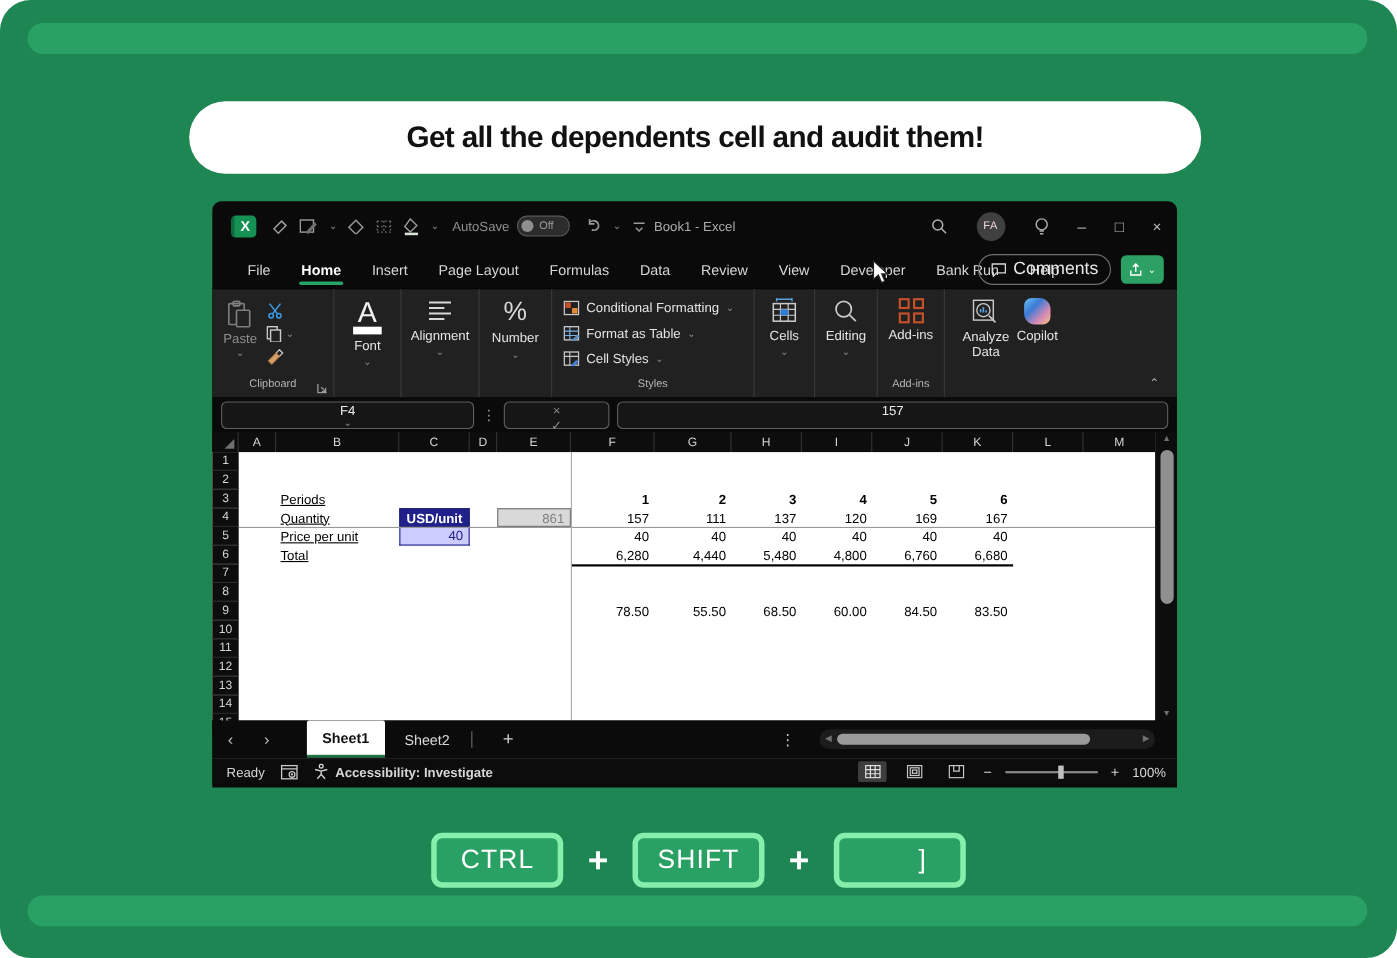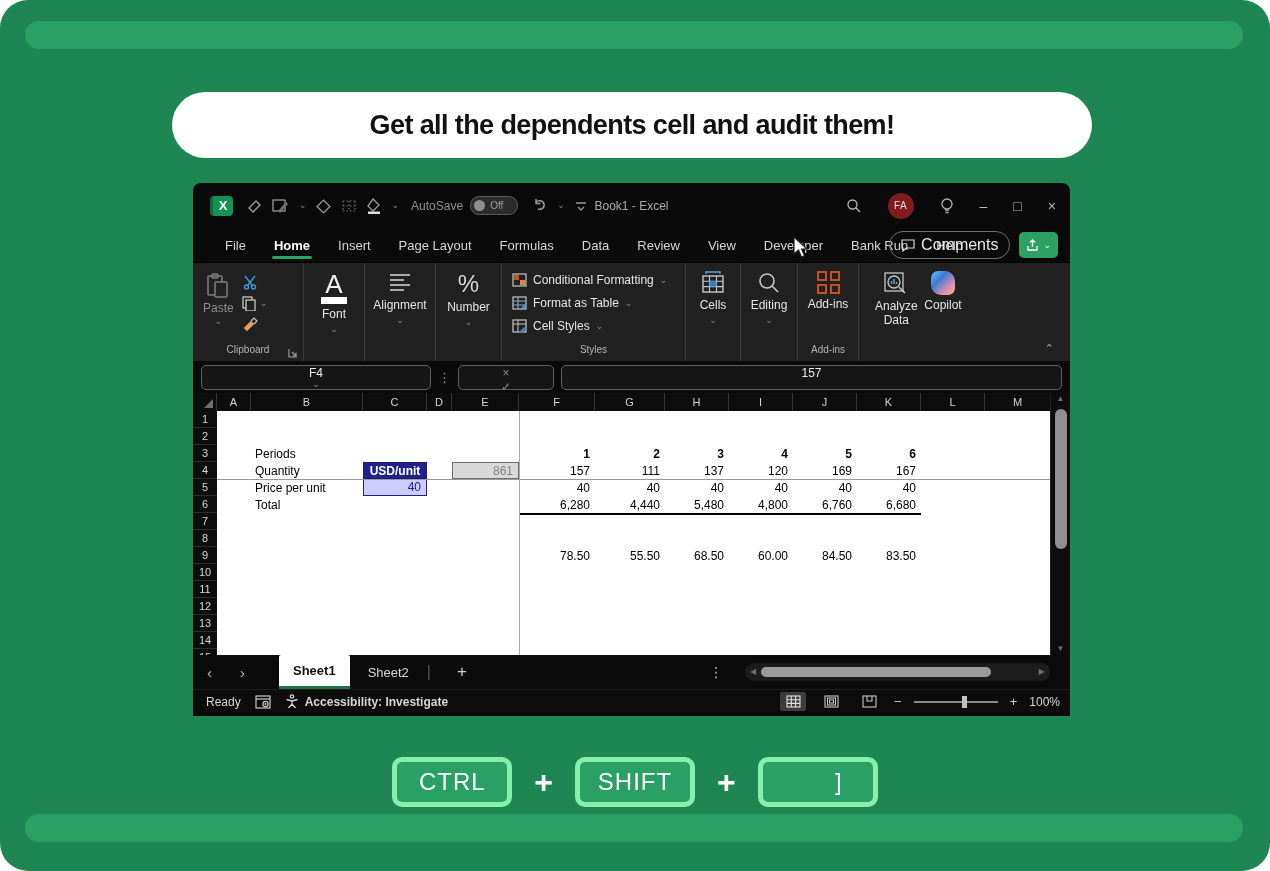--- a/index.html
+++ b/index.html
@@ -18,21 +18,21 @@
   .xl-logo{width:20px;height:20px;background:#169154;border-radius:4px;color:#fff;font-weight:bold;font-size:13px;display:flex;align-items:center;justify-content:center;margin-left:17px;border-left:3px solid #0d6b3d;}
   .qat{display:flex;align-items:center;gap:9px;margin-left:14px;}
   .qat svg{display:block}
   .chev{color:#8a8a8a;font-size:9px;line-height:1;}
   .autosave{margin-left:12px;color:#8f8f8f;font-size:12px;}
   .toggle{width:40px;height:17px;border:1px solid #5a5a5a;border-radius:9px;background:#2c2c2c;display:flex;align-items:center;margin-left:7px;padding:0 3px;gap:5px;}
   .knob{width:11px;height:11px;border-radius:50%;background:#8f8f8f;}
   .toggle span{font-size:10px;color:#9a9a9a;}
   .wtitle{position:absolute;left:50%;transform:translateX(-50%);color:#ababab;font-size:12px;}
   .tb-right{position:absolute;right:0;top:0;height:45px;display:flex;align-items:center;gap:26px;padding-right:14px;}
-  .avatar{width:26px;height:26px;border-radius:50%;background:#7f1d1d;color:#f2d6da;font-size:10px;display:flex;align-items:center;justify-content:center;letter-spacing:.5px;}
+  .avatar{width:26px;height:26px;border-radius:50%;background:#404040;color:#f2d6da;font-size:10px;display:flex;align-items:center;justify-content:center;letter-spacing:.5px;}
   .winbtn{color:#b8b8b8;font-size:14px;}
 
   
   .menurow{height:34px;display:flex;align-items:center;padding-left:18px;position:relative;color:#d6d6d6;font-size:13px;}
   .mtab{padding:0 14px;height:100%;display:flex;align-items:center;position:relative;}
   .mtab.active{color:#ffffff;font-weight:bold;}
   .mtab.active:after{content:"";position:absolute;left:12px;right:12px;bottom:3px;height:3px;background:#27a567;border-radius:2px;}
   .menu-right{position:absolute;right:12px;top:3px;display:flex;align-items:center;gap:9px;}
   .comments-btn{border:1px solid #6f6f6f;border-radius:14px;height:26px;display:flex;align-items:center;gap:6px;padding:0 11px;color:#e8e8e8;font-size:16px;}
   .share-btn{background:#2da164;border-radius:5px;height:26px;display:flex;align-items:center;gap:4px;padding:0 7px;color:#fff;}
@@ -72,21 +72,21 @@
   .gridwrap{height:262px;display:flex;position:relative;background:#0d0d0d;}
   .gridmain{width:857px;position:relative;}
   .colhdr{height:18px;display:flex;background:#0d0d0d;border-bottom:1px solid #3c3c3c;}
   .colhdr .ch{color:#d5d5d5;font-size:11px;display:flex;align-items:center;justify-content:center;border-right:1px solid #333;box-sizing:border-box;}
   .selall{width:24px;position:relative;border-right:1px solid #333;box-sizing:border-box;}
   .selall:after{content:"";position:absolute;right:3px;bottom:3px;border-left:9px solid transparent;border-bottom:9px solid #6f6f6f;}
   .rowsarea{position:absolute;top:18px;left:0;right:0;bottom:0;background:#ffffff;}
   .srow{height:17px;display:flex;box-sizing:border-box;}
   .rh{width:24px;background:#0d0d0d;color:#d5d5d5;font-size:11px;display:flex;align-items:center;justify-content:center;border-bottom:1px solid #2c2c2c;box-sizing:border-box;flex:none;}
   .cell{box-sizing:border-box;font-size:12px;color:#000;display:flex;align-items:center;flex:none;}
-  .cl{justify-content:flex-start;padding-left:4px;}
+  .cl{justify-content:flex-start;padding-left:4px;text-decoration:underline;}
   .cr{justify-content:flex-end;padding-right:5px;}
   .cb{font-weight:bold;}
   .cw-a{width:34px}.cw-b{width:112px}.cw-c{width:64px}.cw-d{width:25px}.cw-e{width:67px}
   .cw-f{width:76px}.cw-g{width:70px}.cw-h{width:64px}.cw-i{width:64px}.cw-j{width:64px}
   .cw-k{width:64px}.cw-l{width:64px}.cw-m{width:65px}
   .c4sel{background:#21218b;color:#ffffff;font-weight:bold;justify-content:center;border:1.5px solid #1b1b75;}
   .c5sel{background:#ccccff;color:#21218b;border:1.5px solid #21218b;border-top:none;}
   .e4cell{background:#d9d9d9;color:#7f7f7f;border:1.5px solid #6f6f6f;}
   .hline3{position:absolute;left:24px;right:0;top:68px;height:1px;background:#999;}
   .hline5{position:absolute;left:326px;width:402px;top:102px;height:2px;background:#000;}

